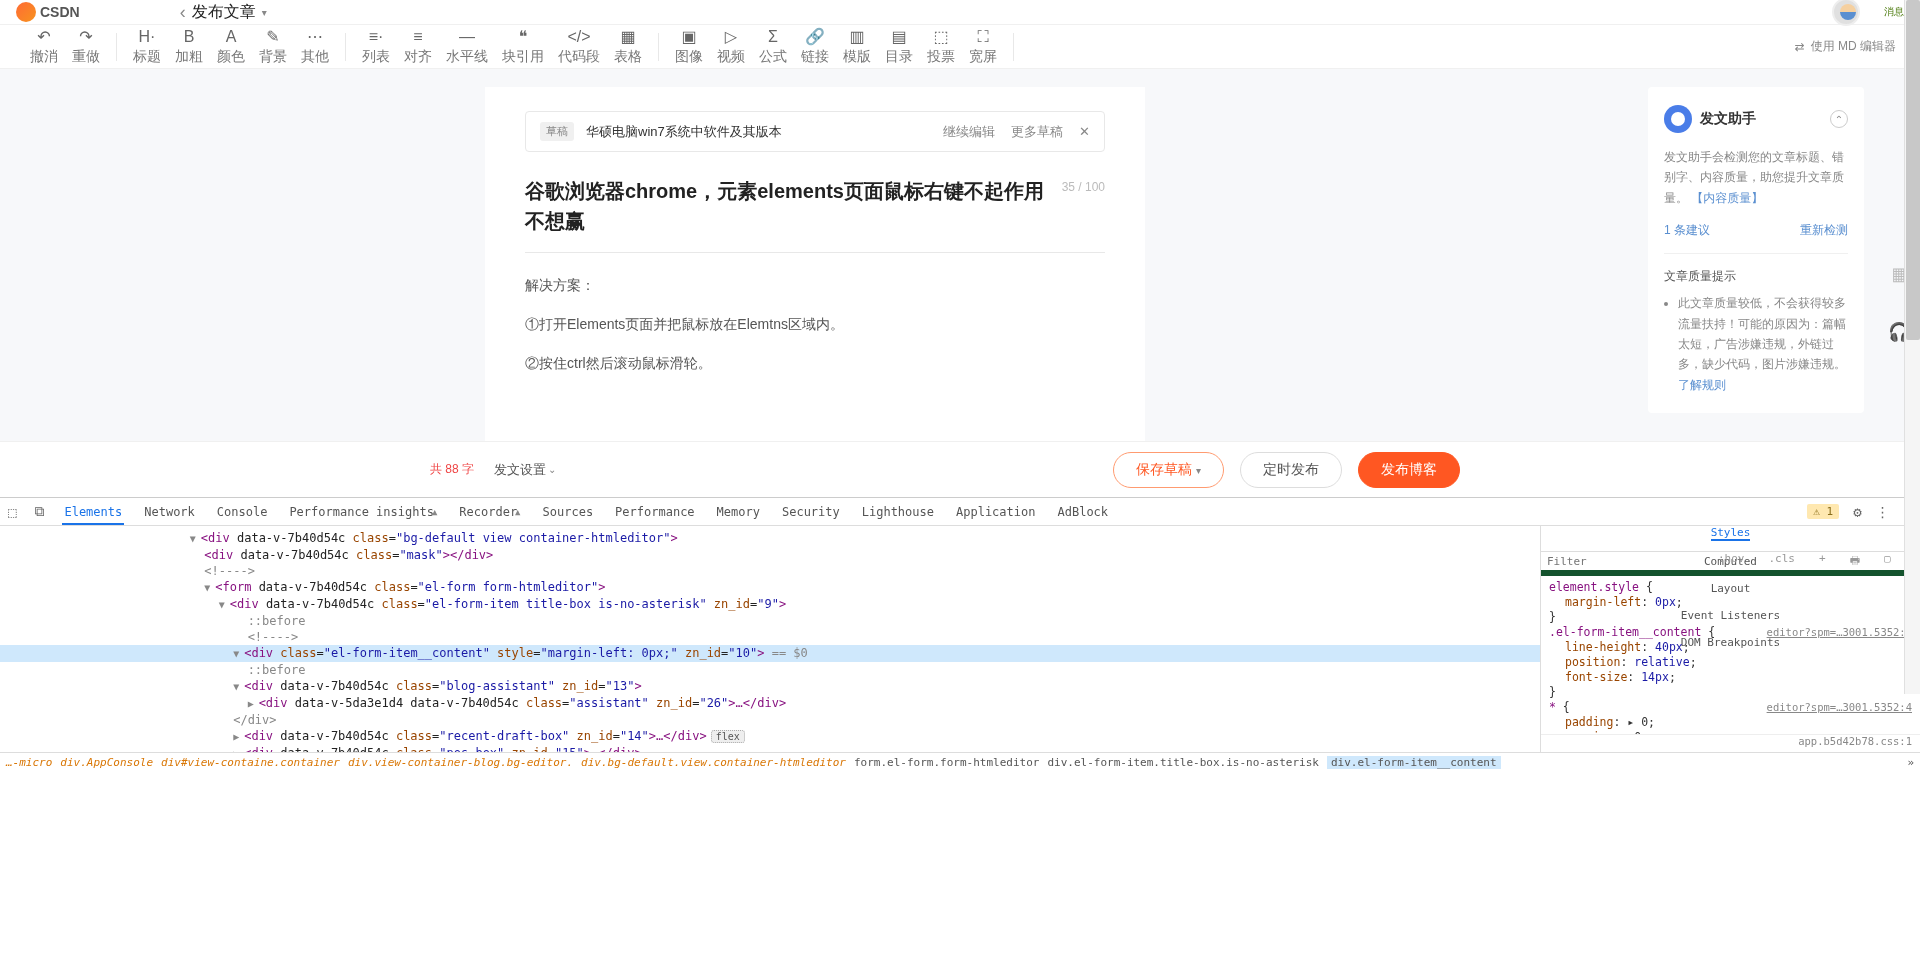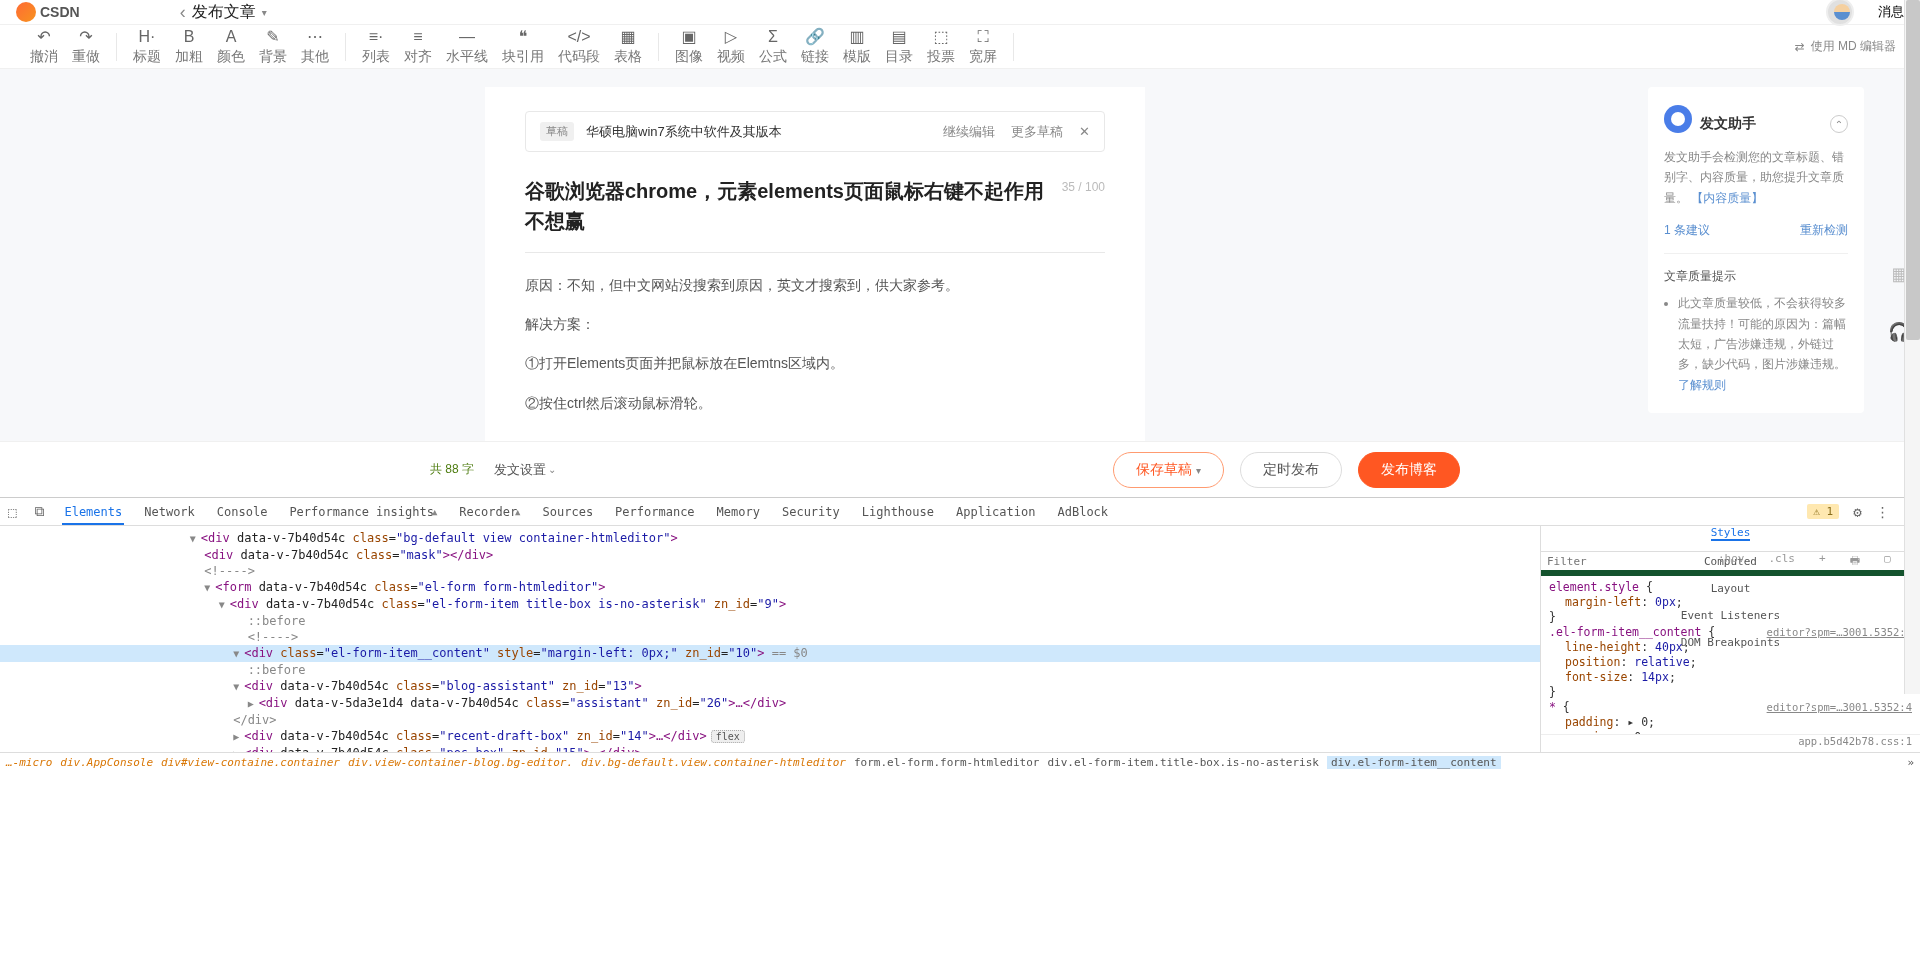--- a/index.html
+++ b/index.html
@@ -9,21 +9,21 @@
 .logo { display: flex; align-items: center; gap: 4px; font-weight: bold; color: #555; }
 .logo-icon { width: 20px; height: 20px; background: linear-gradient(135deg, #ff6b35, #f7931e); border-radius: 50%; }
 .page-title { margin-left: 100px; display: flex; align-items: center; gap: 6px; font-size: 16px; color: #222; }
 .chevron-left { font-size: 18px; color: #888; }
 .caret-down { font-size: 10px; color: #888; }
 .header-right { margin-left: auto; display: flex; align-items: center; gap: 24px; }
 .promo { background: linear-gradient(90deg, #ff7b3a, #ff4d1a); color: #fff; padding: 6px 18px; border-radius: 18px; font-size: 13px; display: flex; align-items: center; gap: 6px; }
 .promo-go { background: #ffd700; color: #b8441e; width: 24px; height: 24px; border-radius: 50%; display: flex; align-items: center; justify-content: center; font-weight: bold; font-size: 10px; }
 .avatar { width: 28px; height: 28px; border-radius: 50%; background: #e0e0e0; border: 2px solid #eee; position: relative; }
 .avatar::after { content: ''; position: absolute; top:4px; left:6px; width:16px; height:16px; border-radius:50%; background: linear-gradient(180deg,#f5d0a0 50%,#5a8fd0 50%); }
-.msg { position: relative; color: #000000; font-size: 13px; }
+.msg { position: relative; color: #4d7c0f; font-size: 10px; }
 .msg-dot { position: absolute; top: -2px; right: -6px; width: 6px; height: 6px; background: #ff4d4f; border-radius: 50%; }
 .toolbar { height: 44px; display: flex; align-items: center; padding: 0 24px; border-bottom: 1px solid #f0f0f0; gap: 2px; }
 .tool-btn { display: flex; flex-direction: column; align-items: center; justify-content: center; min-width: 40px; padding: 4px 6px; gap: 2px; cursor: pointer; color: #666; }
 .tool-icon { font-size: 16px; height: 18px; display: flex; align-items: center; }
 .tool-label { font-size: 14px; color: #777; white-space: nowrap; }
 .tool-sep { width: 1px; height: 28px; background: #e8e8e8; margin: 0 8px; }
 .tool-md { margin-left: auto; display: flex; align-items: center; gap: 6px; color: #888; font-size: 12px; }
 .main { flex: 1; display: flex; background: #f7f8fa; overflow: auto; padding-top: 18px; }
 .editor-col { flex: 1; display: flex; justify-content: center; }
 .editor-card { background: #fff; width: 660px; padding: 24px 40px; }
@@ -31,37 +31,37 @@
 .draft-tag { background: #f0f0f0; color: #888; padding: 2px 6px; border-radius: 3px; font-size: 11px; margin-right: 12px; }
 .draft-title { color: #333; }
 .draft-actions { margin-left: auto; display: flex; gap: 16px; color: #888; align-items: center; }
 .article-title-row { display: flex; align-items: flex-start; border-bottom: 1px solid #e8e8e8; padding-bottom: 16px; }
 .article-title { font-size: 20px; font-weight: bold; color: #222; line-height: 1.5; flex: 1; }
 .title-count { font-size: 12px; color: #bbb; margin-left: 10px; margin-top: 4px; white-space: nowrap; }
 .article-body { padding-top: 20px; font-size: 14px; color: #555; line-height: 1.8; }
 .article-body p { margin-bottom: 14px; }
 .side-col { width: 216px; margin-left: 18px; margin-right: 56px; }
 .assist-card { background: #fff; border-radius: 4px; padding: 18px 16px; }
-.assist-head { display: flex; align-items: flex-end; gap: 8px; margin-bottom: 14px; }
+.assist-head { display: flex; align-items: center; gap: 8px; margin-bottom: 14px; }
 .assist-avatar { width: 28px; height: 28px; border-radius: 50%; background: #4a7de8; display: flex; align-items: center; justify-content: center; }
 .assist-avatar::after { content:''; width:14px; height:14px; background:#fff; border-radius:50%; }
 .assist-title { font-weight: bold; color: #333; font-size: 14px; }
 .assist-collapse { margin-left: auto; width: 18px; height: 18px; border: 1px solid #ccc; border-radius: 50%; display: flex; align-items: center; justify-content: center; font-size: 10px; color: #888; }
 .assist-desc { font-size: 12px; color: #888; line-height: 1.7; }
 .assist-link { color: #5a8fd0; }
 .assist-row { display: flex; justify-content: space-between; font-size: 12px; margin-top: 14px; padding-bottom: 14px; border-bottom: 1px solid #f0f0f0; }
 .assist-row .label { color: #5a8fd0; }
 .assist-row .action { color: #5a8fd0; }
 .quality-title { font-size: 12px; color: #555; margin-top: 14px; }
 .quality-list { font-size: 12px; color: #888; line-height: 1.7; margin-top: 8px; padding-left: 14px; }
 .quality-list li { list-style: disc; }
 .right-floats { position: absolute; right: 6px; top: 260px; display: flex; flex-direction: column; gap: 30px; color: #bbb; }
 .float-btn { width: 28px; height: 28px; display: flex; align-items: center; justify-content: center; font-size: 18px; }
 .footer { height: 56px; display: flex; align-items: center; padding: 0 40px; background: #fff; border-top: 1px solid #f0f0f0; }
-.word-count { font-size: 12px; color: #4d7c0f; margin-left: 390px; }
+.word-count { font-size: 12px; color: #ef4444; margin-left: 390px; }
 .settings-link { margin-left: 20px; font-size: 13px; color: #555; display: flex; align-items: center; gap: 2px; }
 .footer-btns { margin-left: auto; display: flex; gap: 16px; margin-right: 420px; }
 .btn { padding: 8px 22px; border-radius: 20px; font-size: 14px; cursor: pointer; border: 1px solid #ddd; background: #fff; color: #555; }
 .btn-primary { background: #ff5722; color: #fff; border-color: #ff5722; }
 .btn-outline { border-color: #ff9b70; color: #ff5722; }
 
 
 .devtools { height: 275px; border-top: 1px solid #ccc; display: flex; flex-direction: column; font-family: Menlo, Consolas, monospace; font-size: 12px; background: #fff; }
 .dt-tabs { height: 28px; display: flex; align-items: center; border-bottom: 1px solid #ddd; padding: 0 8px; gap: 18px; color: #555; }
 .dt-tab { padding: 0 2px; height: 100%; display: flex; align-items: center; cursor: pointer; position: relative; }
@@ -230,21 +230,20 @@
             <span>继续编辑</span>
             <span>更多草稿</span>
             <span>✕</span>
           </div>
         </div>
         <div class="article-title-row">
           <div class="article-title">谷歌浏览器chrome，元素elements页面鼠标右键不起作用不想赢</div>
           <div class="title-count">35 / 100</div>
         </div>
         <div class="article-body">
-          <p>原因：不知，但中文网站没搜索到原因，英文才搜索到，供大家参考。</p>
           <p>解决方案：</p>
           <p>①打开Elements页面并把鼠标放在Elemtns区域内。</p>
           <p>②按住ctrl然后滚动鼠标滑轮。</p>
 
         </div>
       </div>
     </div>
     <div class="side-col">
       <div class="assist-card">
         <div class="assist-head">

